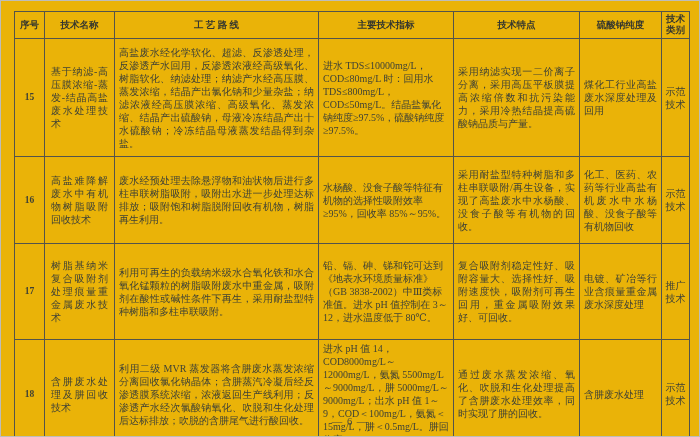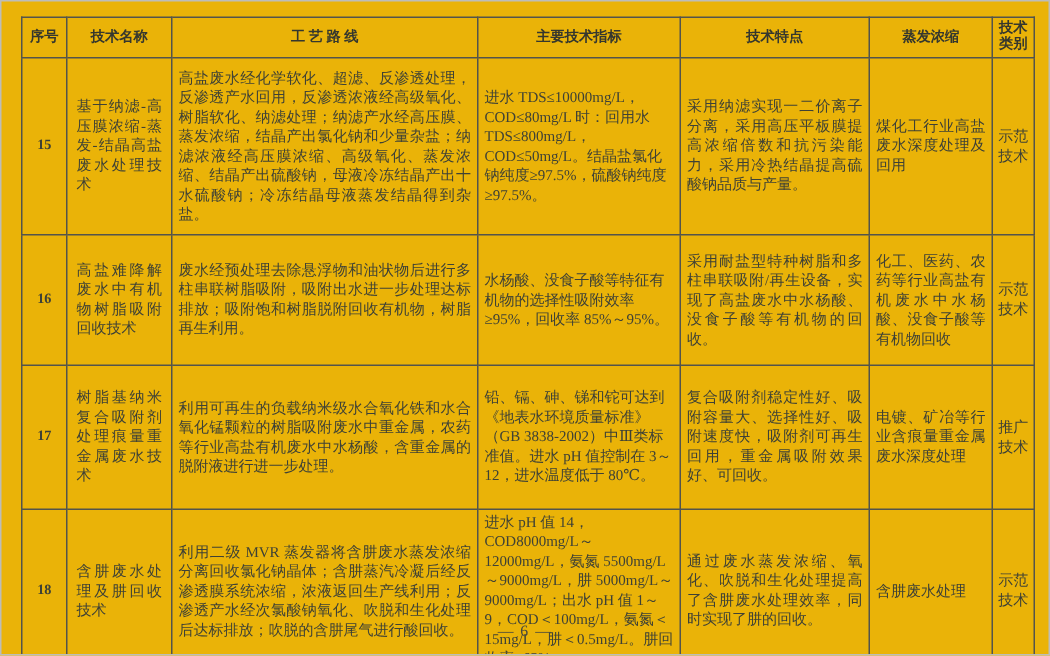--- a/index.html
+++ b/index.html
@@ -77,21 +77,21 @@
       <col style="width:82px">
       <col style="width:28px">
     </colgroup>
     <thead>
       <tr>
         <th>序号</th>
         <th>技术名称</th>
         <th>工 艺 路 线</th>
         <th>主要技术指标</th>
         <th>技术特点</th>
-        <th>蒸发浓缩</th>
+        <th>硫酸钠纯度</th>
         <th>技术类别</th>
       </tr>
     </thead>
     <tbody id="table-body">
   <tr class="data-row">
     <td class="c-no">15</td>
     <td class="c-name">基于纳滤-高压膜浓缩-蒸发-结晶高盐废水处理技术</td>
     <td class="c-process">高盐废水经化学软化、超滤、反渗透处理，反渗透产水回用，反渗透浓液经高级氧化、树脂软化、纳滤处理；纳滤产水经高压膜、蒸发浓缩，结晶产出氯化钠和少量杂盐；纳滤浓液经高压膜浓缩、高级氧化、蒸发浓缩、结晶产出硫酸钠，母液冷冻结晶产出十水硫酸钠；冷冻结晶母液蒸发结晶得到杂盐。</td>
     <td class="c-ind">进水 TDS≤10000mg/L，COD≤80mg/L 时：回用水 TDS≤800mg/L，COD≤50mg/L。结晶盐氯化钠纯度≥97.5%，硫酸钠纯度≥97.5%。</td>
     <td class="c-feat">采用纳滤实现一二价离子分离，采用高压平板膜提高浓缩倍数和抗污染能力，采用冷热结晶提高硫酸钠品质与产量。</td>
@@ -105,21 +105,21 @@
     <td class="c-process">废水经预处理去除悬浮物和油状物后进行多柱串联树脂吸附，吸附出水进一步处理达标排放；吸附饱和树脂脱附回收有机物，树脂再生利用。</td>
     <td class="c-ind">水杨酸、没食子酸等特征有机物的选择性吸附效率≥95%，回收率 85%～95%。</td>
     <td class="c-feat">采用耐盐型特种树脂和多柱串联吸附/再生设备，实现了高盐废水中水杨酸、没食子酸等有机物的回收。</td>
     <td class="c-scope">化工、医药、农药等行业高盐有机废水中水杨酸、没食子酸等有机物回收</td>
     <td class="c-cat">示范技术</td>
   </tr>
 
   <tr class="data-row">
     <td class="c-no">17</td>
     <td class="c-name">树脂基纳米复合吸附剂处理痕量重金属废水技术</td>
-    <td class="c-process">利用可再生的负载纳米级水合氧化铁和水合氧化锰颗粒的树脂吸附废水中重金属，农药等行业高盐有机废水中水杨酸，含重金属的脱附液进行进一步处理。</td>
+    <td class="c-process">利用可再生的负载纳米级水合氧化铁和水合氧化锰颗粒的树脂吸附废水中重金属，吸附剂在酸性或碱性条件下再生，采用耐盐型特种树脂和多柱串联吸附。</td>
     <td class="c-ind">铅、镉、砷、锑和铊可达到《地表水环境质量标准》（GB 3838-2002）中Ⅲ类标准值。进水 pH 值控制在 3～12，进水温度低于 80℃。</td>
     <td class="c-feat">复合吸附剂稳定性好、吸附容量大、选择性好、吸附速度快，吸附剂可再生回用，重金属吸附效果好、可回收。</td>
     <td class="c-scope">电镀、矿冶等行业含痕量重金属废水深度处理</td>
     <td class="c-cat">推广技术</td>
   </tr>
 
   <tr class="data-row">
     <td class="c-no">18</td>
     <td class="c-name">含肼废水处理及肼回收技术</td>
     <td class="c-process">利用二级 MVR 蒸发器将含肼废水蒸发浓缩分离回收氯化钠晶体；含肼蒸汽冷凝后经反渗透膜系统浓缩，浓液返回生产线利用；反渗透产水经次氯酸钠氧化、吹脱和生化处理后达标排放；吹脱的含肼尾气进行酸回收。</td>

